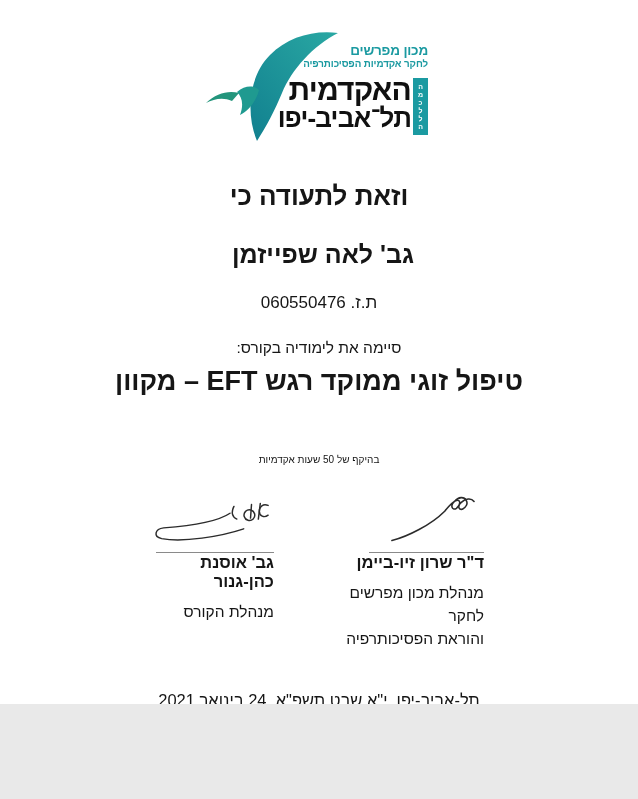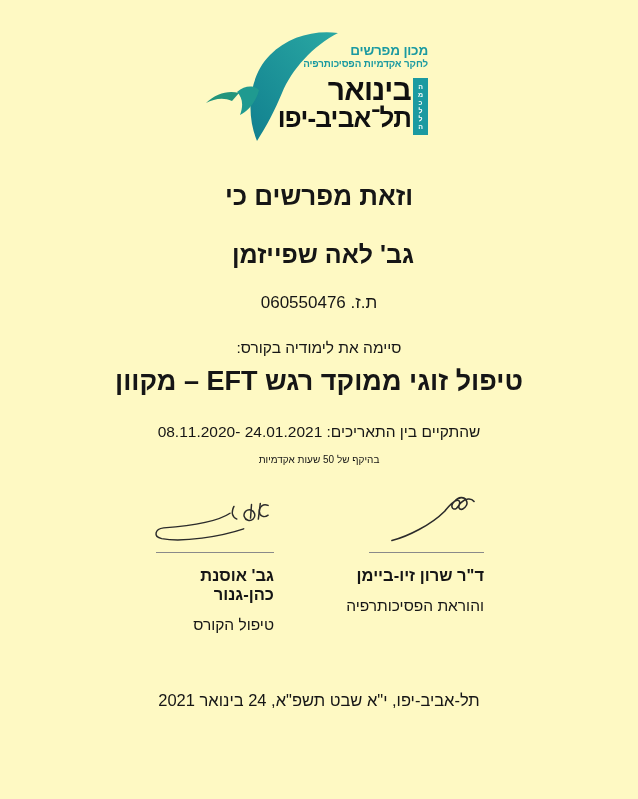--- a/index.html
+++ b/index.html
@@ -3,22 +3,22 @@
 <meta charset="utf-8">
 <style>
   :root{
     --teal:#1b9aa1; --teal-dark:#11808f; --green:#23957c;
     --ink:#161616; --line:#8a8a8a;
   }
   *{margin:0;padding:0;box-sizing:border-box;}
   html,body{background:#e9e9e9;}
   body{font-family:"Liberation Sans","DejaVu Sans",sans-serif;color:var(--ink);}
   .page{
-    position:relative;width:638px;height:799px;margin:0 auto;
-    background:#fef9c3;direction:rtl;overflow:hidden;
+    position:relative;width:638px;height:704px;margin:0 auto;
+    background:#ffffff;direction:rtl;overflow:hidden;
   }
 
   
   .logo{position:absolute;top:0;left:0;width:100%;height:150px;}
   .logo-swoosh{position:absolute;top:30px;left:193px;width:148px;height:113px;}
   .logo-institute{position:absolute;top:43px;right:210px;text-align:right;color:var(--teal);font-weight:700;}
   .logo-institute .l1{font-size:13.5px;line-height:15px;letter-spacing:-0.2px;}
   .logo-institute .l2{font-size:9.8px;line-height:12px;letter-spacing:-0.1px;}
   .logo-college{position:absolute;top:75px;right:210px;display:flex;align-items:flex-start;}
   .logo-vertical-box{
@@ -43,21 +43,21 @@
   
   .sig-block{position:absolute;text-align:right;}
   .sig-director{top:492px;left:340px;width:144px;}
   .sig-lecturer{top:498px;left:146px;width:128px;}
   .sig-img{display:block;margin-left:auto;}
   .sig-director .sig-img{width:88px;height:56px;margin-right:8px;margin-bottom:4px;}
   .sig-lecturer .sig-img{width:122px;height:50px;margin-right:2px;margin-bottom:4px;}
   .sig-line{border-top:1px solid var(--line);height:0;}
   .sig-director .sig-line{width:115px;}
   .sig-lecturer .sig-line{width:118px;}
-  .sig-name{margin-top:13px;font-size:16.5px;font-weight:700;}
+  .sig-name{margin-top:0;font-size:16.5px;font-weight:700;}
   .sig-title{margin-top:9px;font-size:15.5px;line-height:23px;}
 
   
   .footer-date{top:691px;font-size:16.5px;}
 </style>
 </head>
 <body>
 
 <div class="page">
 
@@ -86,65 +86,65 @@
     <div class="logo-college">
       <div class="logo-vertical-box">
         <span>ה</span>
         <span>מ</span>
         <span>כ</span>
         <span>ל</span>
         <span>ל</span>
         <span>ה</span>
       </div>
       <div class="logo-college-text">
-        <div class="c1">בינואר</div>
+        <div class="c1">האקדמית</div>
         <div class="c2">תל־אביב-יפו</div>
       </div>
     </div>
   </div>
 
-  <div class="center-line intro-line">וזאת מפרשים כי</div>
+  <div class="center-line intro-line">וזאת לתעודה כי</div>
 
   <div class="center-line name-line">גב' לאה שפייזמן</div>
 
   <div class="center-line id-line">ת.ז. 060550476</div>
 
   <div class="center-line course-title">טיפול זוגי ממוקד רגש EFT – מקוון</div>
 
   <div class="center-line course-intro">סיימה את לימודיה בקורס:</div>
 
-  <div class="center-line dates-line">שהתקיים בין התאריכים: 24.01.2021 -08.11.2020</div>
 
   <div class="center-line scope-line">בהיקף של 50 שעות אקדמיות</div>
 
   <div class="sig-block sig-director">
     <svg class="sig-img" viewBox="0 0 90 56" xmlns="http://www.w3.org/2000/svg" aria-hidden="true">
       <path d="M4 49 C20 45 44 33 58 19 C62 14 66 9 70 8 C74 7 75 12 70 16 C66 19 63 13 68 9
                C72 4 78 4 80 8 C82 11 80 15 76 17 C72 18 71 13 75 10 C79 6 85 5 88 9" fill="none" stroke="#2b2b2b" stroke-width="1.6" stroke-linecap="round"></path>
     </svg>
     <div class="sig-line"></div>
     <div class="sig-name">ד"ר שרון זיו-ביימן</div>
     <div class="sig-title">
+      <div>מנהלת מכון מפרשים לחקר</div>
       <div>והוראת הפסיכותרפיה</div>
     </div>
   </div>
 
   <div class="sig-block sig-lecturer">
     <svg class="sig-img" viewBox="0 0 125 50" xmlns="http://www.w3.org/2000/svg" aria-hidden="true">
       <g fill="none" stroke="#2b2b2b" stroke-width="1.5" stroke-linecap="round">
         <path d="M121 7 C116 5 112 8 112 13 C112 18 117 20 121 17"></path>
         <path d="M113 5 L 111 21"></path>
         <path d="M104 6 L 103 20"></path>
         <path d="M98 13 a 5.5 5.5 0 1 1 -0.1 0.1"></path>
         <path d="M86 8 C83 14 84 19 89 21"></path>
         <path d="M82 15 C70 23 42 28 14 30 C5 31 3 39 12 41 C34 45 72 39 96 31"></path>
       </g>
     </svg>
     <div class="sig-line"></div>
     <div class="sig-name">גב' אוסנת כהן-גנור</div>
     <div class="sig-title">
-      <div>טיפול הקורס</div>
+      <div>מנהלת הקורס</div>
     </div>
   </div>
 
   <div class="center-line footer-date">תל-אביב-יפו, י"א שבט תשפ"א, 24 בינואר 2021</div>
 
 </div>
 
 </body></html>

